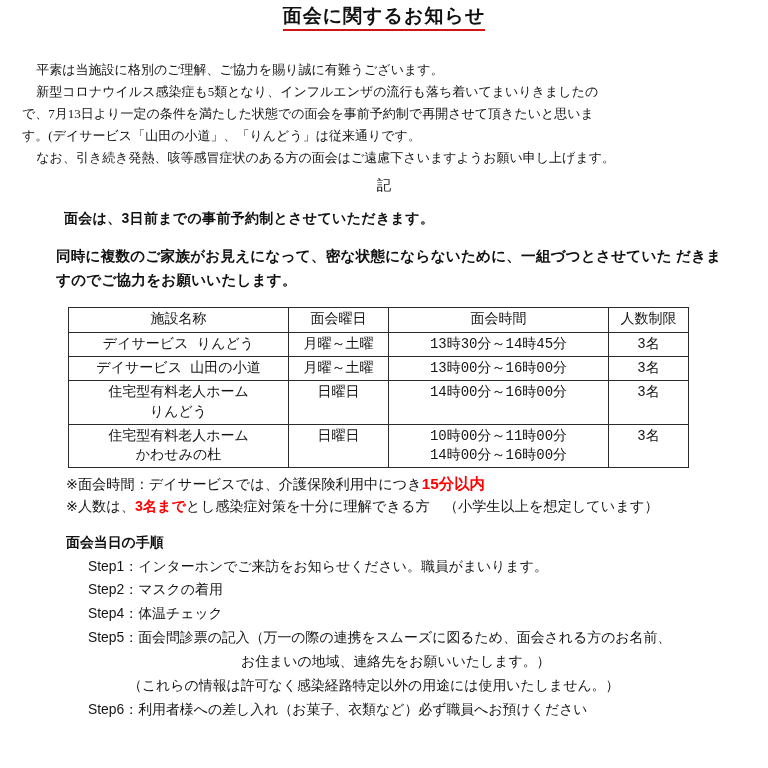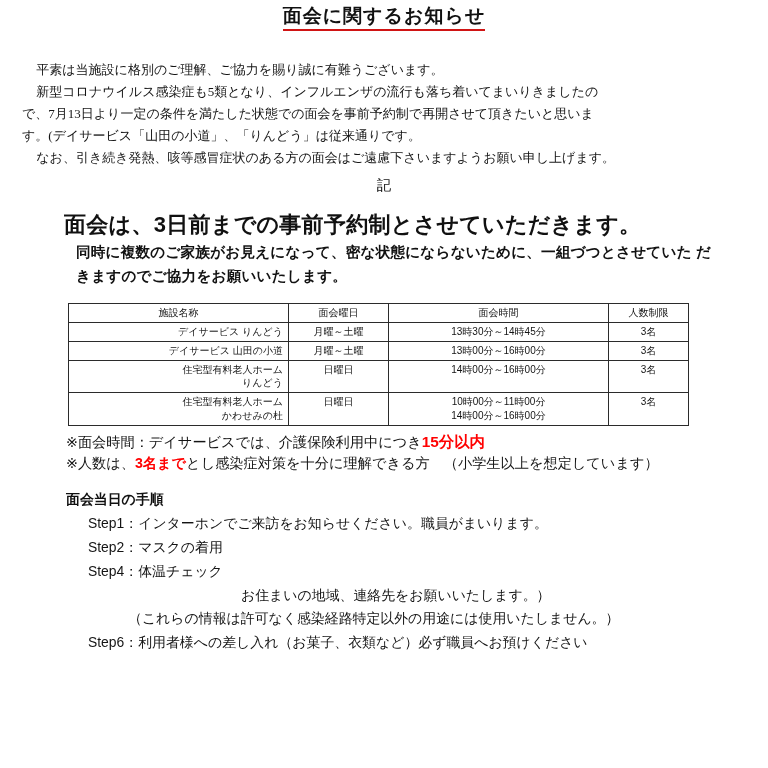--- a/index.html
+++ b/index.html
@@ -58,69 +58,70 @@
   .ki-line {
     font-family: "Liberation Serif", "DejaVu Serif", serif;
     font-size: 14.4px;
     text-align: center;
     margin: 1px 0 0 0;
     color: #141414;
   }
 
   
   .lead-head {
-    font-size: 22px;
+    font-size: 14px;
     font-weight: bold;
     color: #111111;
     margin: 13px 0 0 0;
     padding-left: 64px;
     letter-spacing: 0.3px;
     line-height: 1.5;
   }
   .lead-sub {
     font-size: 14.6px;
     font-weight: bold;
     color: #111111;
-    margin: 0 0 0 0;
-    padding-left: 76px;
+    margin: 16px 0 0 0;
+    padding-left: 56px;
     padding-right: 44px;
     line-height: 1.62;
     letter-spacing: 0.2px;
   }
 
   
   .table-zone {
     padding: 15px 0 0 68px;
   }
   table.meet-table {
     border-collapse: collapse;
     table-layout: fixed;
     width: 620px;
-    font-size: 10px;
-    color: #141414;
+    font-size: 14px;
+    color: #141414;
+    font-family: Liberation Mono, monospace;
   }
   table.meet-table th,
   table.meet-table td {
     border: 1px solid #2b2b2b;
     padding: 2px 5px;
     vertical-align: top;
     line-height: 1.38;
     font-weight: normal;
   }
   table.meet-table th {
     text-align: center;
     font-weight: normal;
     padding: 2px 4px;
   }
   .col-name  { width: 220px; }
   .col-day   { width: 100px; }
   .col-time  { width: 220px; }
   .col-limit { width: 80px;  }
   .c-center  { text-align: center; }
-  .c-left    { text-align: right; }
+  .c-left    { text-align: center; }
   .cell-line { display: block; white-space: nowrap; }
 
   
   .notes {
     padding: 4px 0 0 66px;
     font-size: 14.2px;
     color: #141414;
     line-height: 1.52;
   }
   .notes .nline { margin: 0; white-space: nowrap; }
@@ -264,18 +265,19 @@
     <p class="nline">
       <span>※人数は、</span><span class="red">3名まで</span><span>とし感染症対策を十分に理解できる方　（小学生以上を想定しています）</span>
     </p>
   </div>
 
   <div class="steps-zone">
     <div class="steps-title">面会当日の手順</div>
     <div class="step-row">Step1：インターホンでご来訪をお知らせください。職員がまいります。</div>
     <div class="step-row">Step2：マスクの着用</div>
     <div class="step-row">Step4：体温チェック</div>
+    <div class="step-row">Step5：面会問診票の記入（万一の際の連携をスムーズに図るため、面会される方のお名前、</div>
     <div class="step-cont">お住まいの地域、連絡先をお願いいたします。）</div>
     <div class="step-note">（これらの情報は許可なく感染経路特定以外の用途には使用いたしません。）</div>
     <div class="step-row clipped">Step6：利用者様への差し入れ（お菓子、衣類など）必ず職員へお預けください</div>
   </div>
 
 </div>
 
 </body></html>

